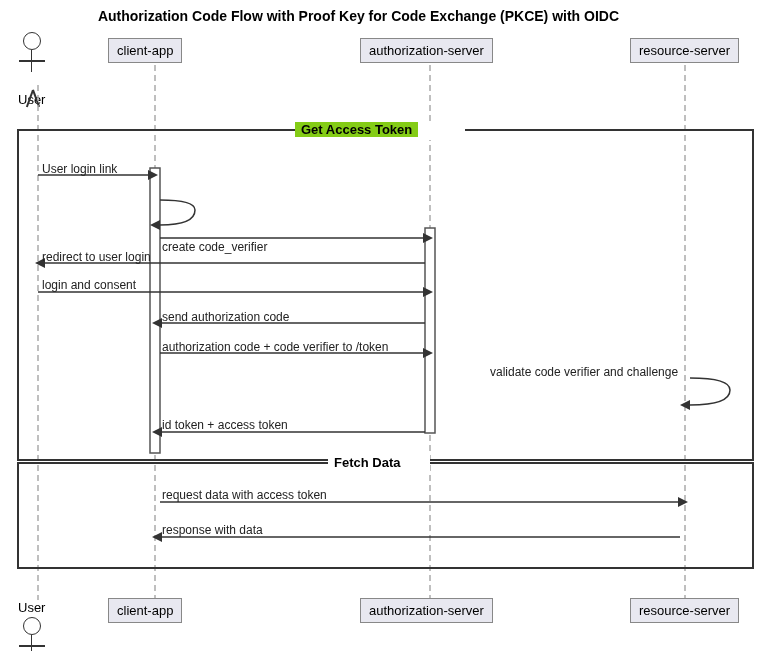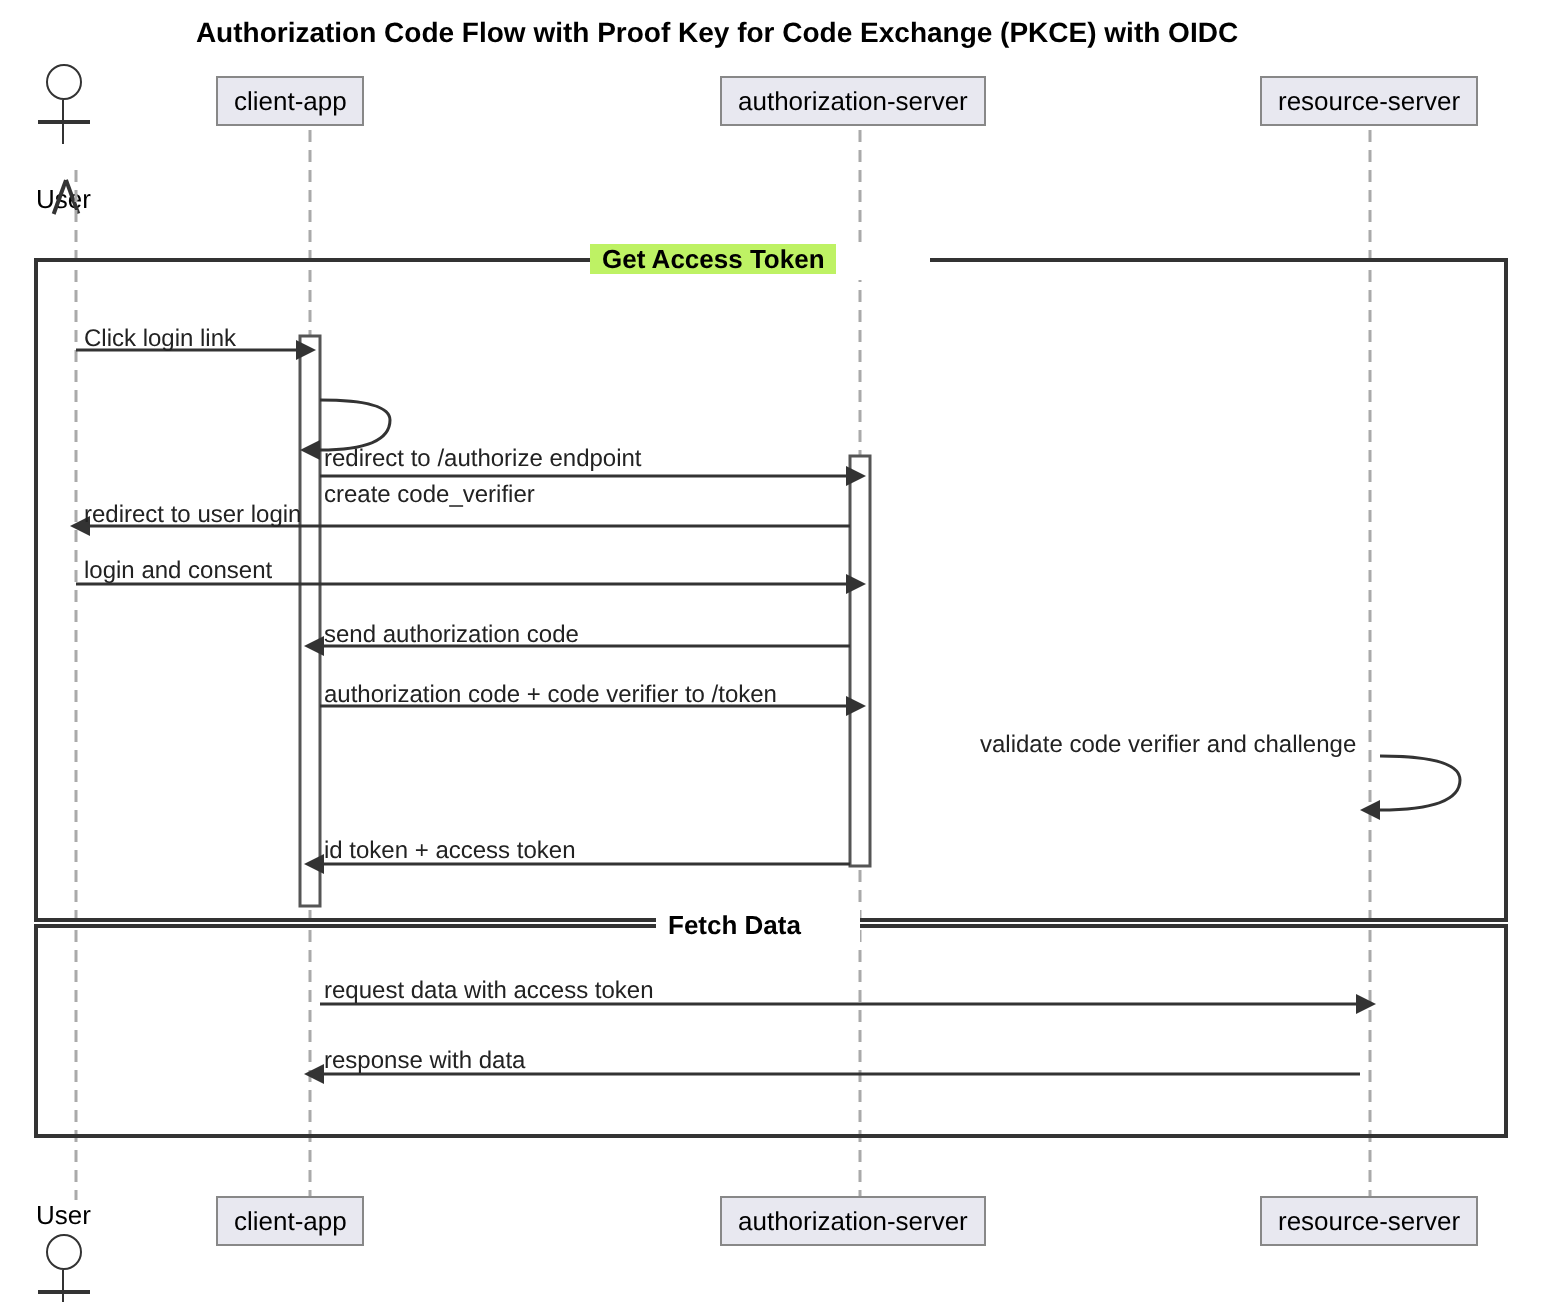--- a/index.html
+++ b/index.html
@@ -172,26 +172,25 @@
     <polygon points="162,427 152,432 162,437" fill="#333"></polygon>
 
     <line x1="160" y1="502" x2="678" y2="502" stroke="#333" stroke-width="1.5"></line>
     <polygon points="678,497 688,502 678,507" fill="#333"></polygon>
 
     <line x1="680" y1="537" x2="162" y2="537" stroke="#333" stroke-width="1.5"></line>
     <polygon points="162,532 152,537 162,542" fill="#333"></polygon>
 
   </svg>
 
-  <div style="position:absolute; top:122px; left:295px; font-weight:bold; font-size:13px; background:#bef264; padding:0 6px;">Get Access Token</div>
+  <div style="position:absolute; top:122px; left:295px; font-weight:bold; font-size:13px; background:#84cc16; padding:0 6px;">Get Access Token</div>
   <div style="position:absolute; top:455px; left:328px; font-weight:bold; font-size:13px; background:#fff; padding:0 6px;text-align:center;">Fetch Data</div>
 
-  <div class="arrow-label" style="top:162px; left:42px;">Click login link</div>
+  <div class="arrow-label" style="top:162px; left:42px;">User login link</div>
   <div class="arrow-label" style="top:196px; left:162px;margin-top:44px;">create code_verifier</div>
-  <div class="arrow-label" style="top:222px; left:162px;">redirect to /authorize endpoint</div>
   <div class="arrow-label" style="top:250px; left:42px;">redirect to user login</div>
   <div class="arrow-label" style="top:278px; left:42px;">login and consent</div>
   <div class="arrow-label" style="top:310px; left:162px;">send authorization code</div>
   <div class="arrow-label" style="top:365px; left:490px;">validate code verifier and challenge</div>
   <div class="arrow-label" style="top:340px; left:162px;">authorization code + code verifier to /token</div>
   <div class="arrow-label" style="top:418px; left:162px;">id token + access token</div>
   <div class="arrow-label" style="top:488px; left:162px;">request data with access token</div>
   <div class="arrow-label" style="top:523px; left:162px;">response with data</div>
 
   <div class="stick-figure" style="position:absolute; left:18px; top:598px;">

